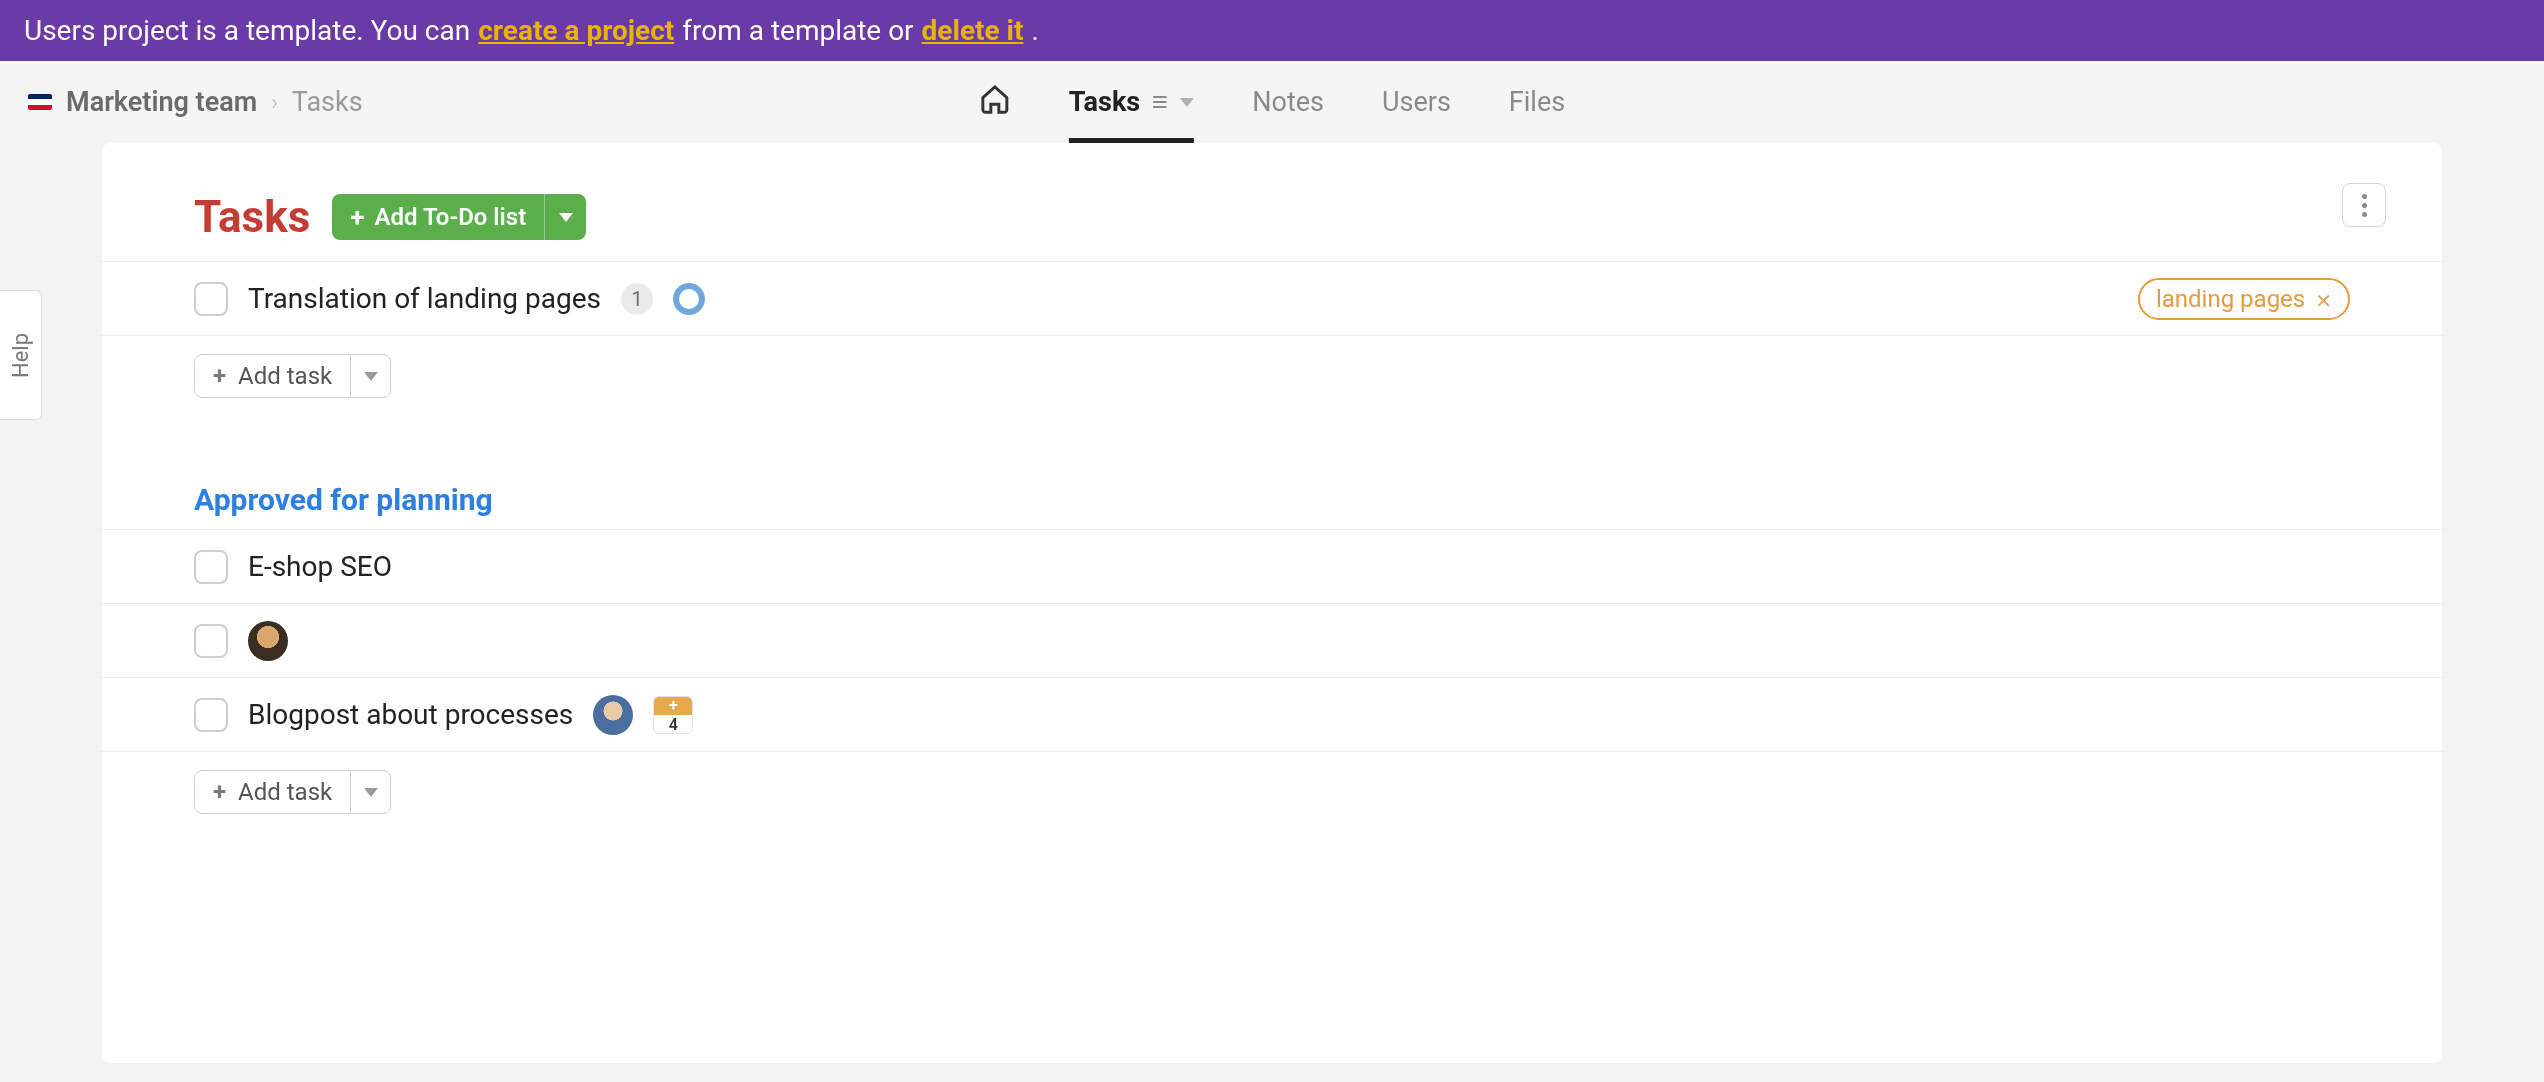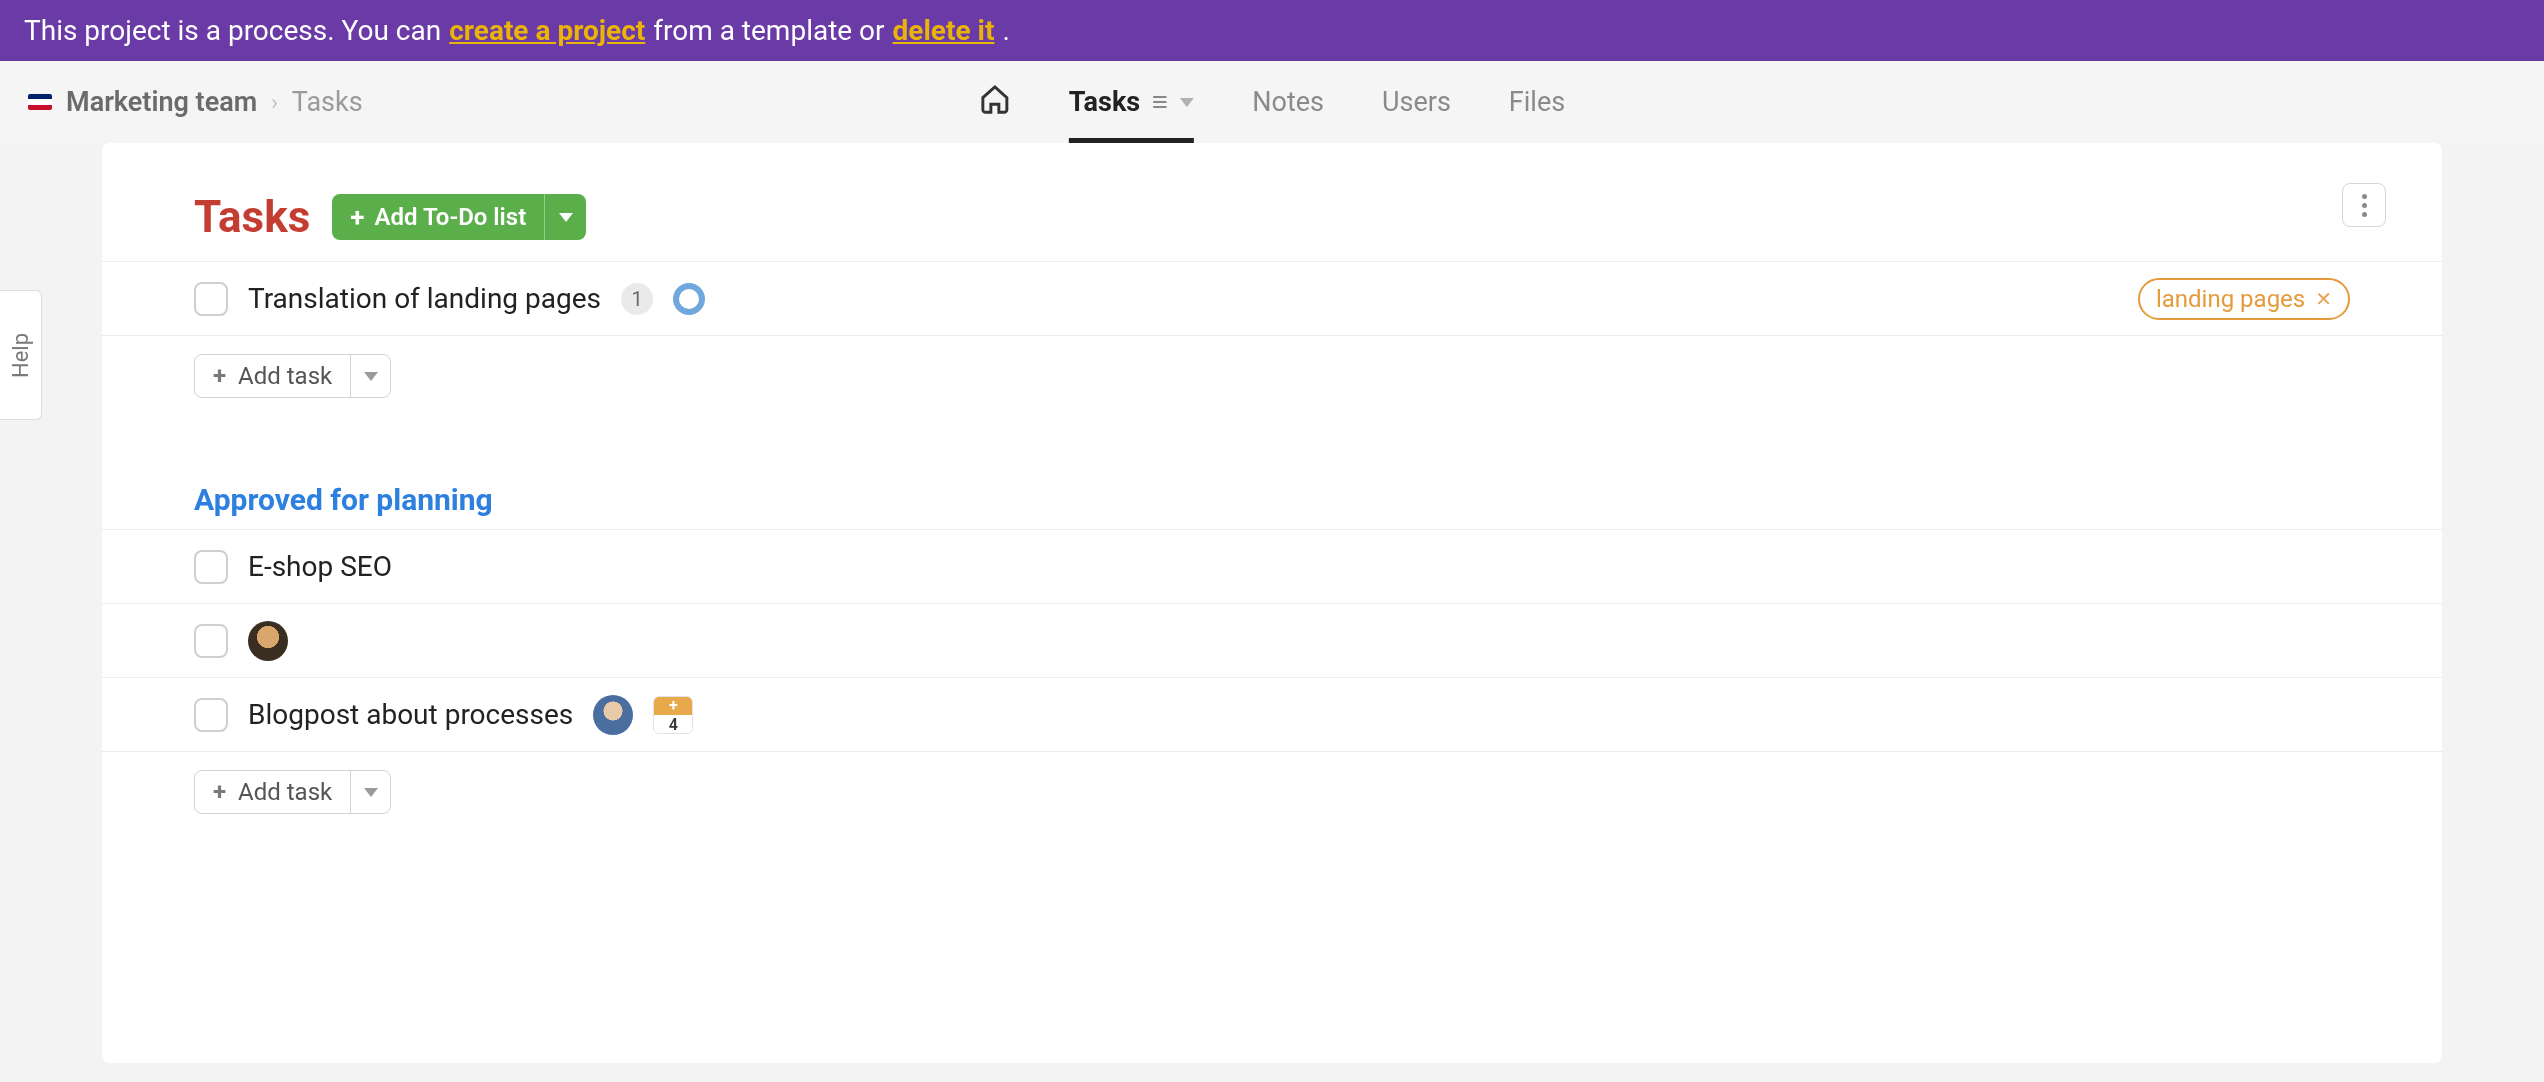--- a/index.html
+++ b/index.html
@@ -223,21 +223,21 @@
     border: 6px solid #6fa8dc;
     border-radius: 50%;
   }
   .tag {
     border: 2px solid #e59a3c;
     color: #e59a3c;
     border-radius: 999px;
     padding: 5px 16px;
     font-size: 24px;
     display: flex;
-    align-items: center;
+    align-items: flex-end;
     gap: 10px;
     margin-left: auto;
     cursor: pointer;
   }
   .tag .x { font-size: 20px; color: #e6a456; cursor: pointer; }
   .avatar {
     width: 40px; height: 40px; border-radius: 50%;
     background: #333;
     display: flex; align-items: center; justify-content: center;
     color: #fff; font-size: 18px;
@@ -299,21 +299,21 @@
   .help-tab span {
     transform: rotate(-90deg);
     color: #7a7a7a;
     font-size: 22px;
   }
 </style>
 </head>
 <body>
 
 <div class="banner">
-  <span>This project is a process. You can </span>
+  <span>Users project is a template. You can </span>
   <a href="#">create a project</a>
   <span> from a template or </span>
   <a href="#">delete it</a>
   <span>.</span>
 </div>
 
 <div class="topbar">
   <div class="breadcrumb">
     <span class="flag"></span>
     <span class="project-name">Marketing team</span>

